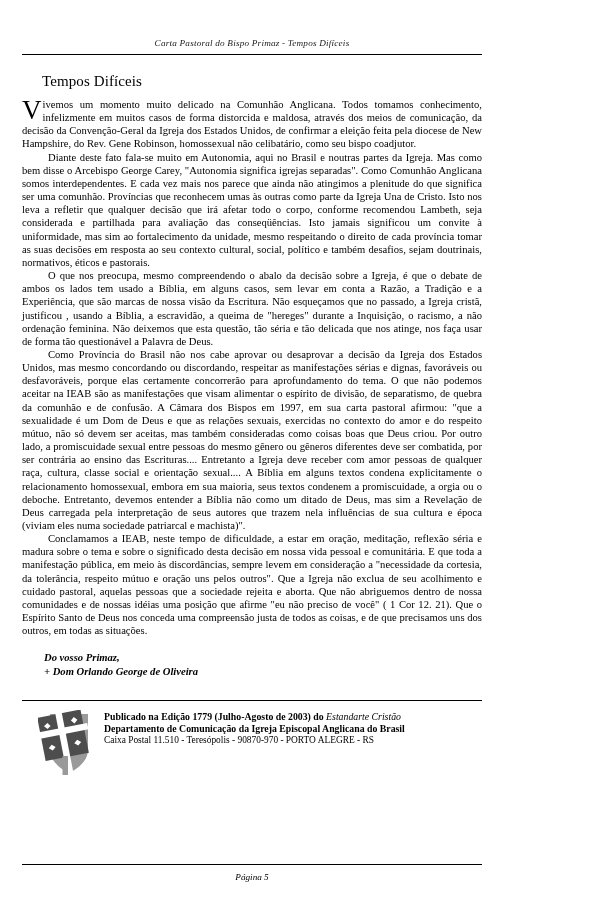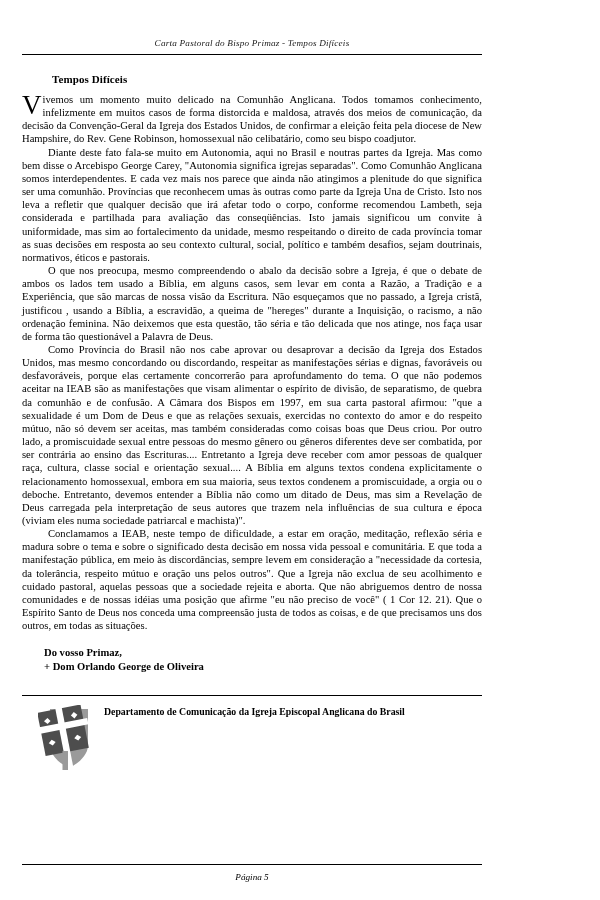--- a/index.html
+++ b/index.html
@@ -37,23 +37,23 @@
     border-top: 1.4px solid #000;
     margin-top: 6px;
   }
   .rule-bottom {
     border-top: 1.4px solid #000;
     margin-top: 0;
   }
 
   
   .article-title {
-    font-size: 11px;
-    font-weight: bold;
-    margin: 18px 0 8px 30px;
+    font-size: 15px;
+    font-weight: normal;
+    margin: 18px 0 8px 20px;
     letter-spacing: 0.1px;
   }
 
   .body-text {
     font-size: 10.6px;
     line-height: 13.15px;
     text-align: justify;
     text-justify: inter-word;
     hyphens: manual;
   }
@@ -69,20 +69,21 @@
     font-size: 27px;
     line-height: 22px;
     font-weight: normal;
     padding: 1px 1px 0 0;
     margin-right: 0px;
   }
 
   
   .signature {
     margin: 14px 0 0 22px;
+    font-style: italic;
     font-weight: bold;
     font-size: 10.6px;
     line-height: 13.5px;
   }
 
   
   .colophon {
     margin-top: 22px;
     border-top: 1.4px solid #000;
     padding-top: 9px;
@@ -160,21 +161,23 @@
           <rect x="0" y="17.5" width="52" height="6.5" fill="#ffffff"></rect>
           <polygon points="13,10 15.5,13.5 12,16 9,12.5" fill="#ffffff"></polygon>
           <polygon points="40,9 43,12.5 39.5,15.5 36.5,12" fill="#ffffff"></polygon>
           <polygon points="13,32 16.5,35 13,38 9.5,35" fill="#ffffff"></polygon>
           <polygon points="39,32 42.5,35 39,38 35.5,35" fill="#ffffff"></polygon>
         </g>
         <rect x="24.5" y="46" width="5.5" height="19" fill="#9a9a9a"></rect>
       </svg>
     </div>
     <div class="colophon-text">
+      <div class="strong"><span>Publicado na Edição 1779 (Julho-Agosto de 2003) do </span><span class="ital">Estandarte Cristão</span></div>
       <div class="strong">Departamento de Comunicação da Igreja Episcopal Anglicana do Brasil</div>
+      <div>Caixa Postal 11.510 - Teresópolis - 90870-970 - PORTO ALEGRE - RS</div>
     </div>
   </div>
 
   <div class="page-foot">
     <div class="rule-bottom"></div>
     <div class="page-number">Página 5</div>
   </div>
 
 </div>
 

